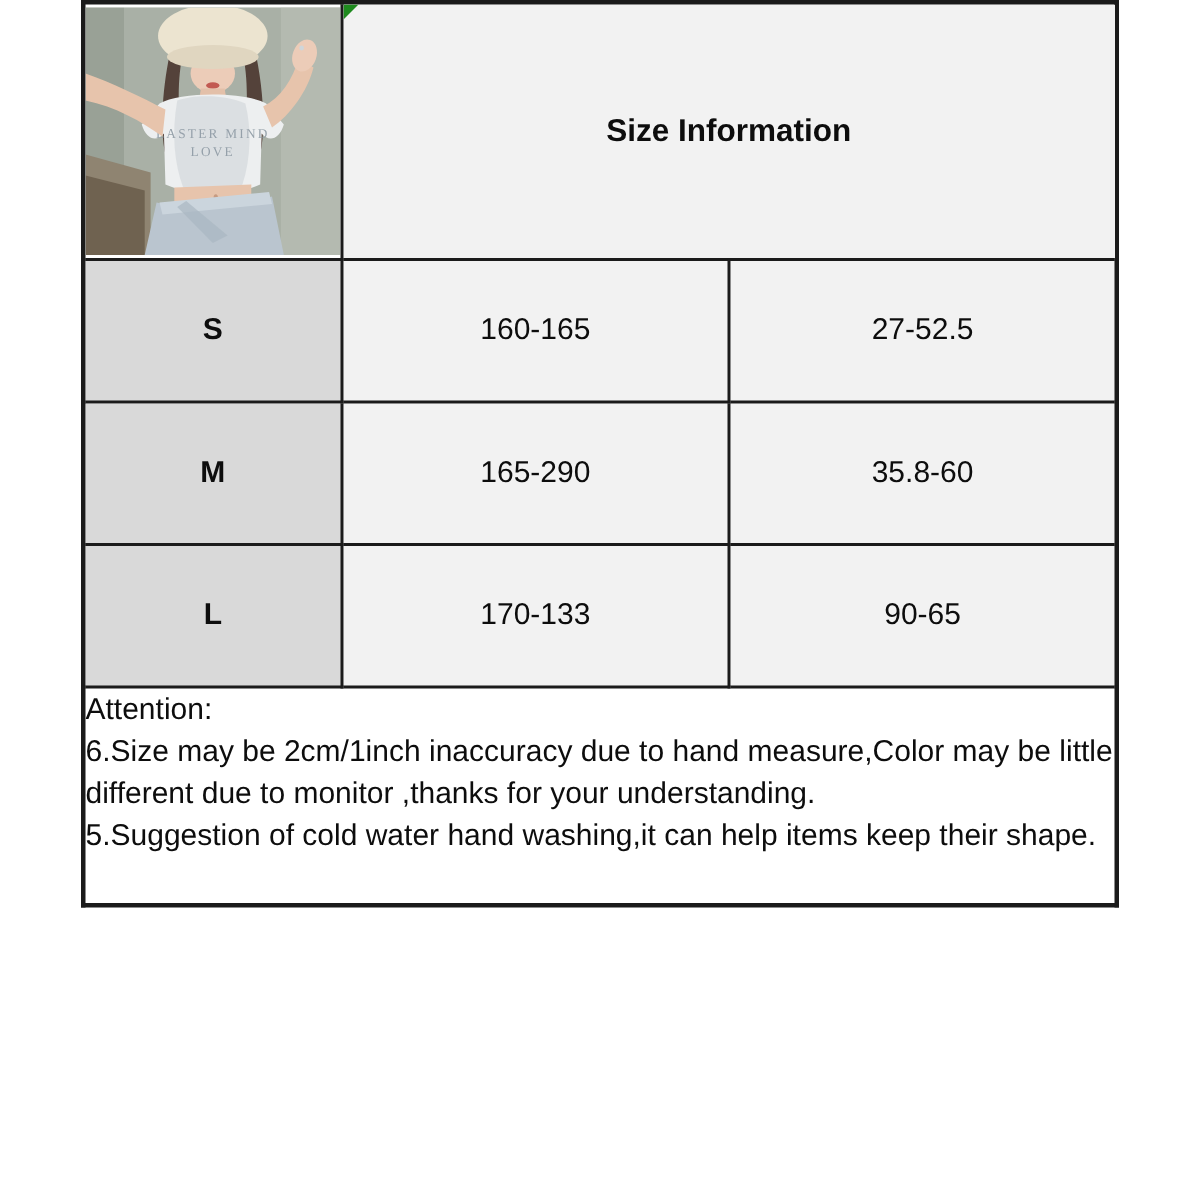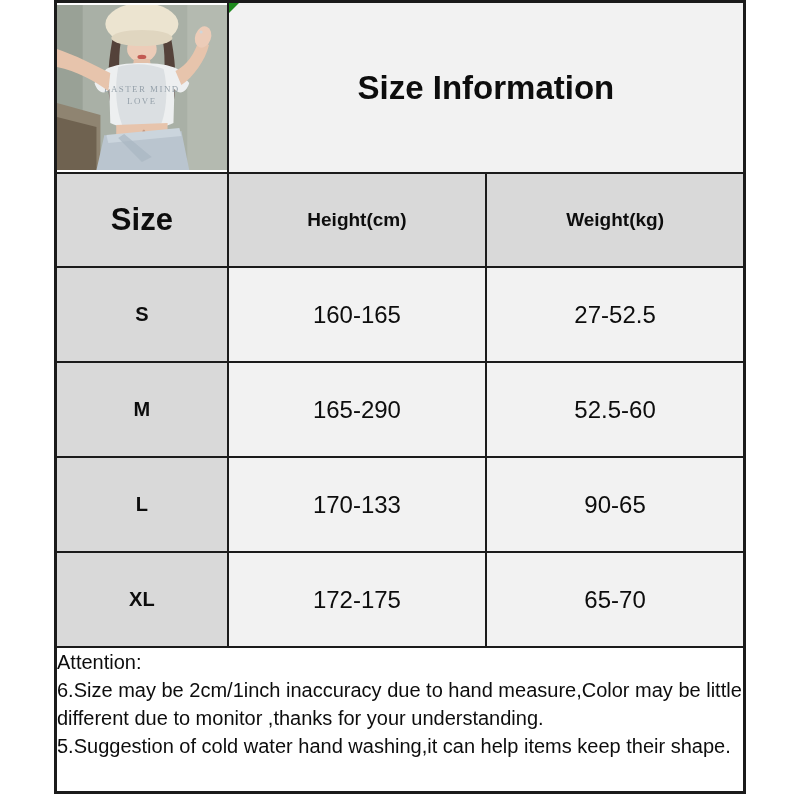--- a/index.html
+++ b/index.html
@@ -23,21 +23,21 @@
     padding:0;
     overflow:hidden;
   }
 
   td.photo-cell{background:#ffffff;padding:2px;}
   .photo{width:100%;height:165px;overflow:hidden;background:#a9b0a6;}
 
   td.title-cell{
     background:#f2f2f2;
     text-align:center;vertical-align:middle;
-    font-size:33px;font-weight:bold;
+    font-size:21px;font-weight:bold;
     position:relative;
   }
   .corner-marker{
     position:absolute;left:0;top:0;
     width:0;height:0;
     border-top:10px solid #1e8a1e;
     border-right:10px solid transparent;
   }
 
   td.col-head{
@@ -48,21 +48,21 @@
   td.col-head.size-col{font-size:31px;}
 
   td.row-label{
     background:#d9d9d9;
     text-align:center;vertical-align:middle;
     font-weight:bold;font-size:20px;
   }
   td.val{
     background:#f2f2f2;
     text-align:center;vertical-align:middle;
-    font-size:24px;font-weight:400;
+    font-size:20px;font-weight:400;
   }
 
   tr.r-photo td{height:169px;}
   tr.r-head td{height:92px;}
   tr.r-data td{height:93px;}
   tr.r-att td{height:143px;}
 
   td.attention-cell{
     background:#ffffff;
     vertical-align:top;
@@ -121,49 +121,39 @@
               <path d="M68,129 L96,152 L86,157 L62,133 Z" fill="#a9b6c2" opacity="0.7"></path>
             </svg>
           </div>
         </td>
         <td class="title-cell" colspan="2">
           <span class="corner-marker"></span>
           <span>Size Information</span>
         </td>
       </tr>
 
-      <tr class="r-head">
-        <td class="col-head size-col">Size</td>
-        <td class="col-head">Height(cm)</td>
-        <td class="col-head">Weight(kg)</td>
-      </tr>
 
       <tr class="r-data">
         <td class="row-label">S</td>
         <td class="val">160-165</td>
         <td class="val">27-52.5</td>
       </tr>
 
       <tr class="r-data">
         <td class="row-label">M</td>
         <td class="val">165-290</td>
-        <td class="val">52.5-60</td>
+        <td class="val">35.8-60</td>
       </tr>
 
       <tr class="r-data">
         <td class="row-label">L</td>
         <td class="val">170-133</td>
         <td class="val">90-65</td>
       </tr>
 
-      <tr class="r-data">
-        <td class="row-label">XL</td>
-        <td class="val">172-175</td>
-        <td class="val">65-70</td>
-      </tr>
 
       <tr class="r-att">
         <td class="attention-cell" colspan="3">
           <div>Attention:</div>
           <div>6.Size may be 2cm/1inch inaccuracy due to hand measure,Color may be little different due to monitor ,thanks for your understanding.</div>
           <div>5.Suggestion of cold water hand washing,it can help items keep their shape.</div>
         </td>
       </tr>
 
     </tbody>

